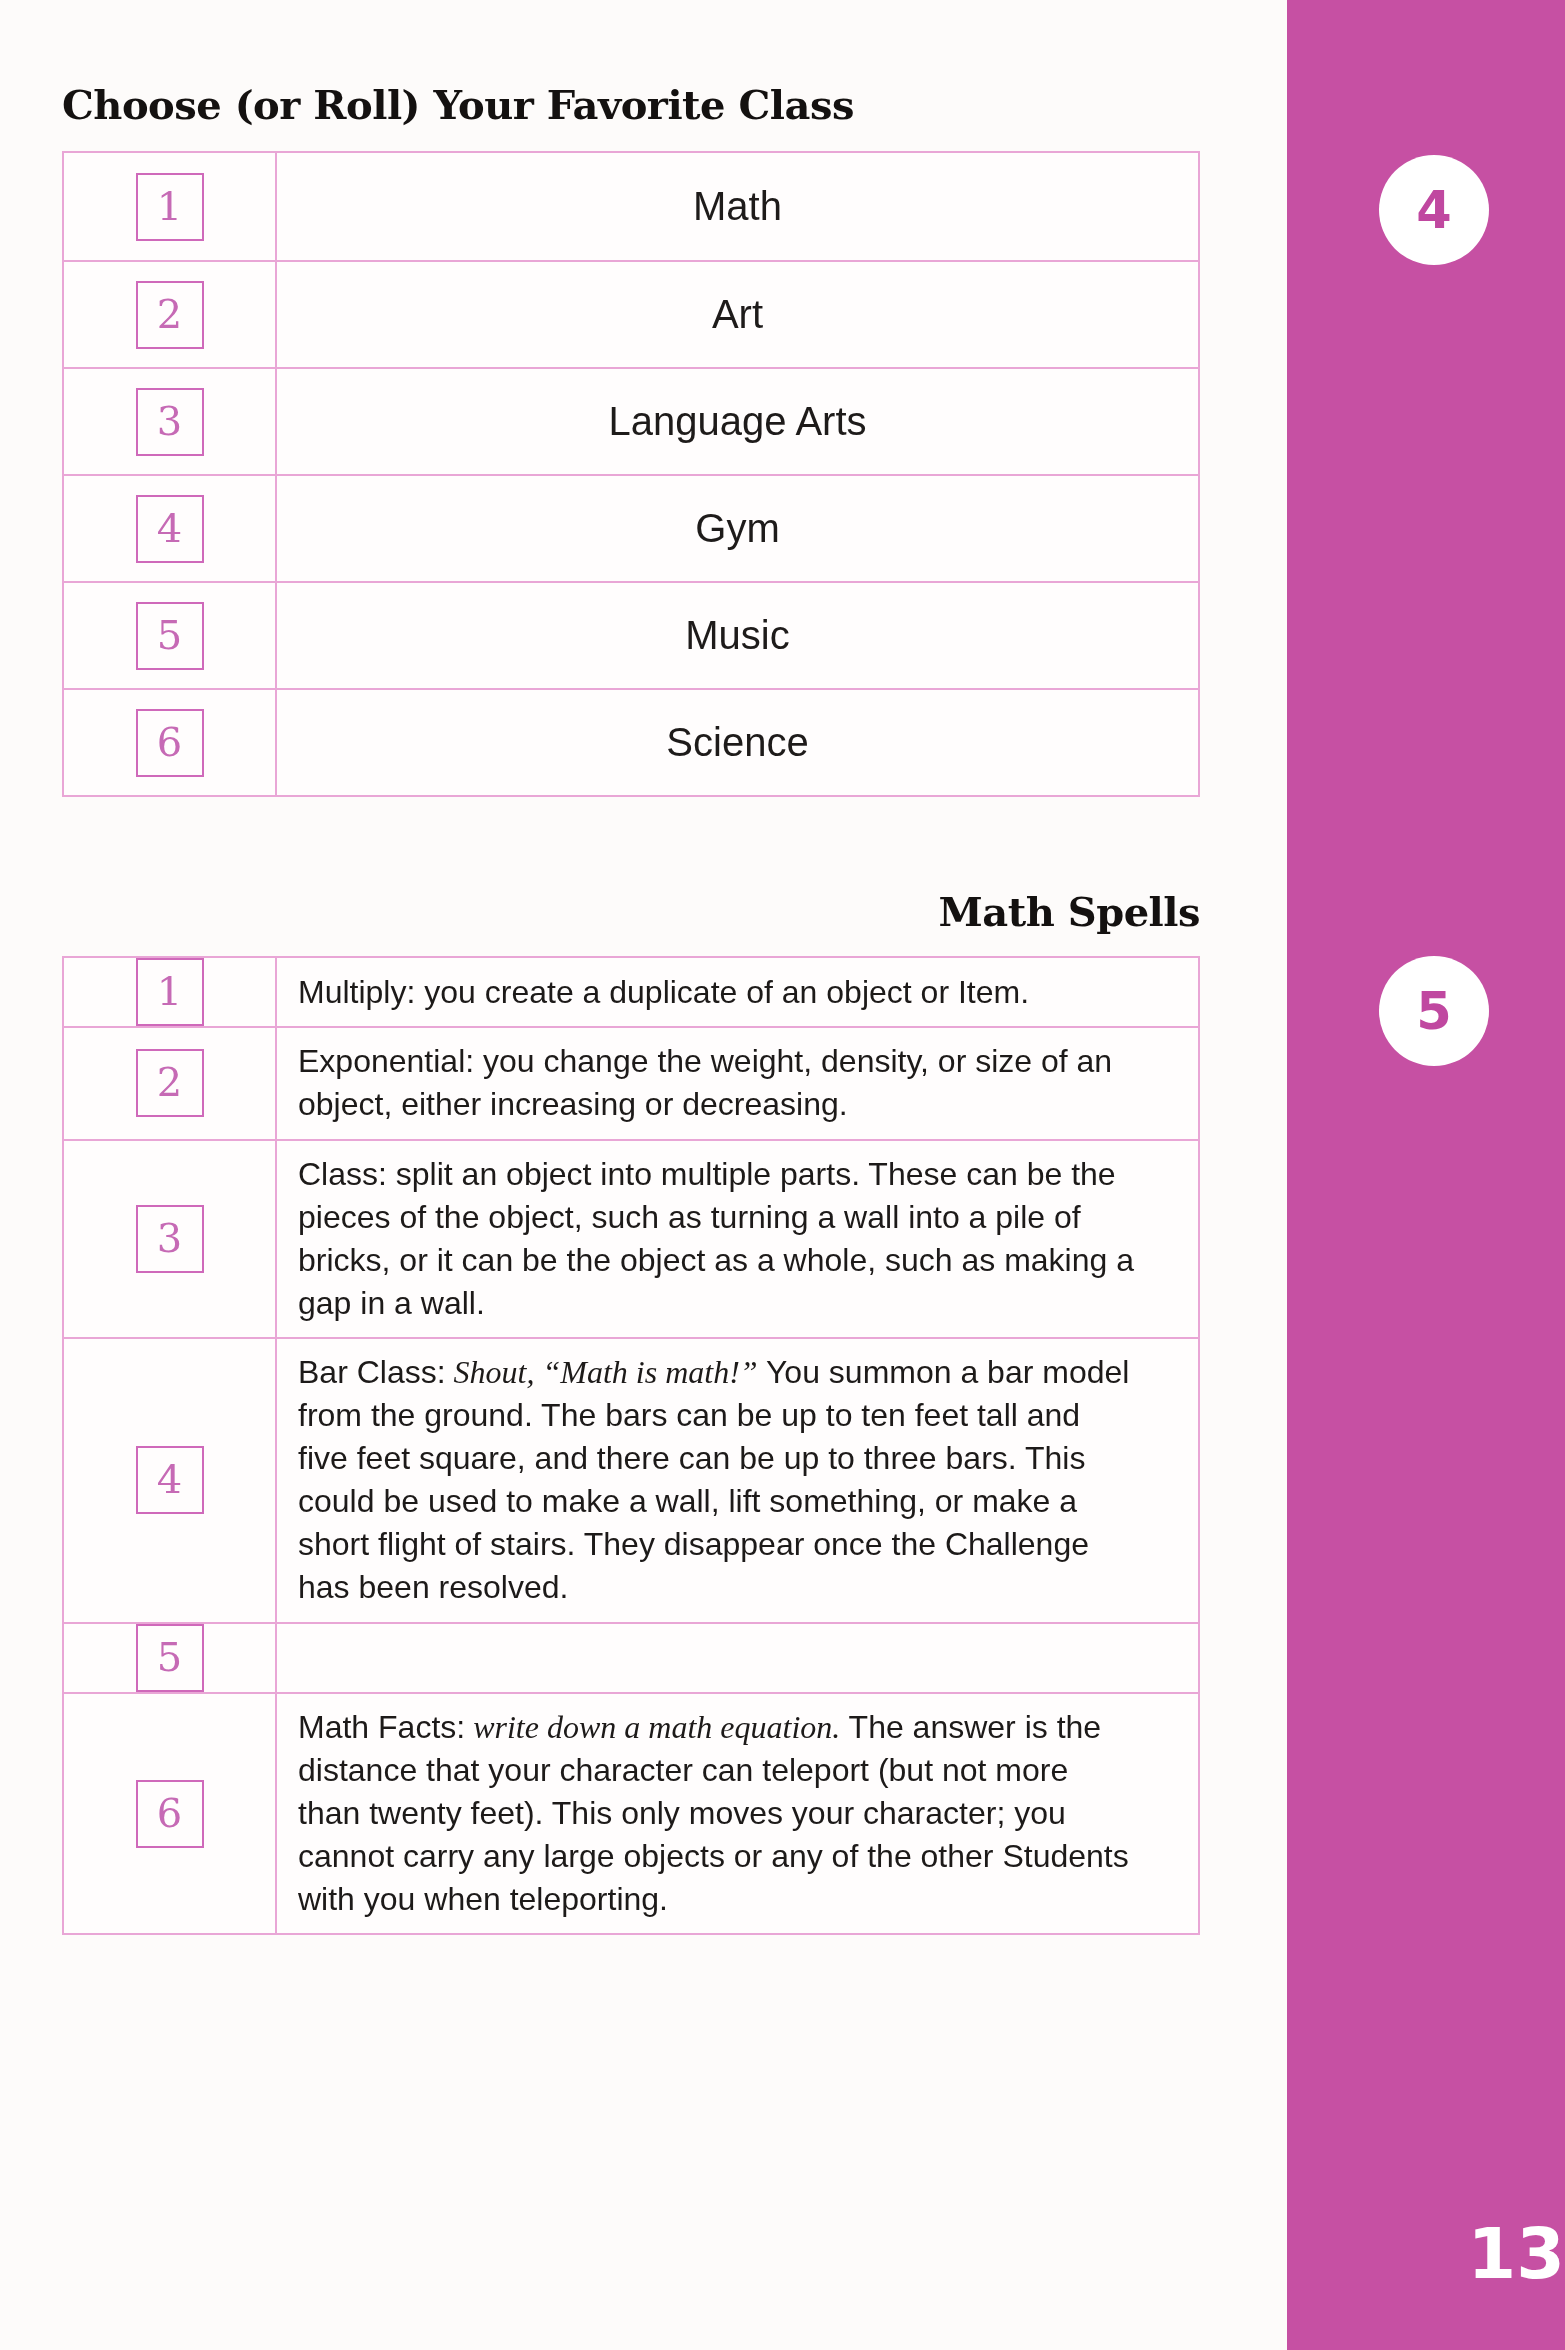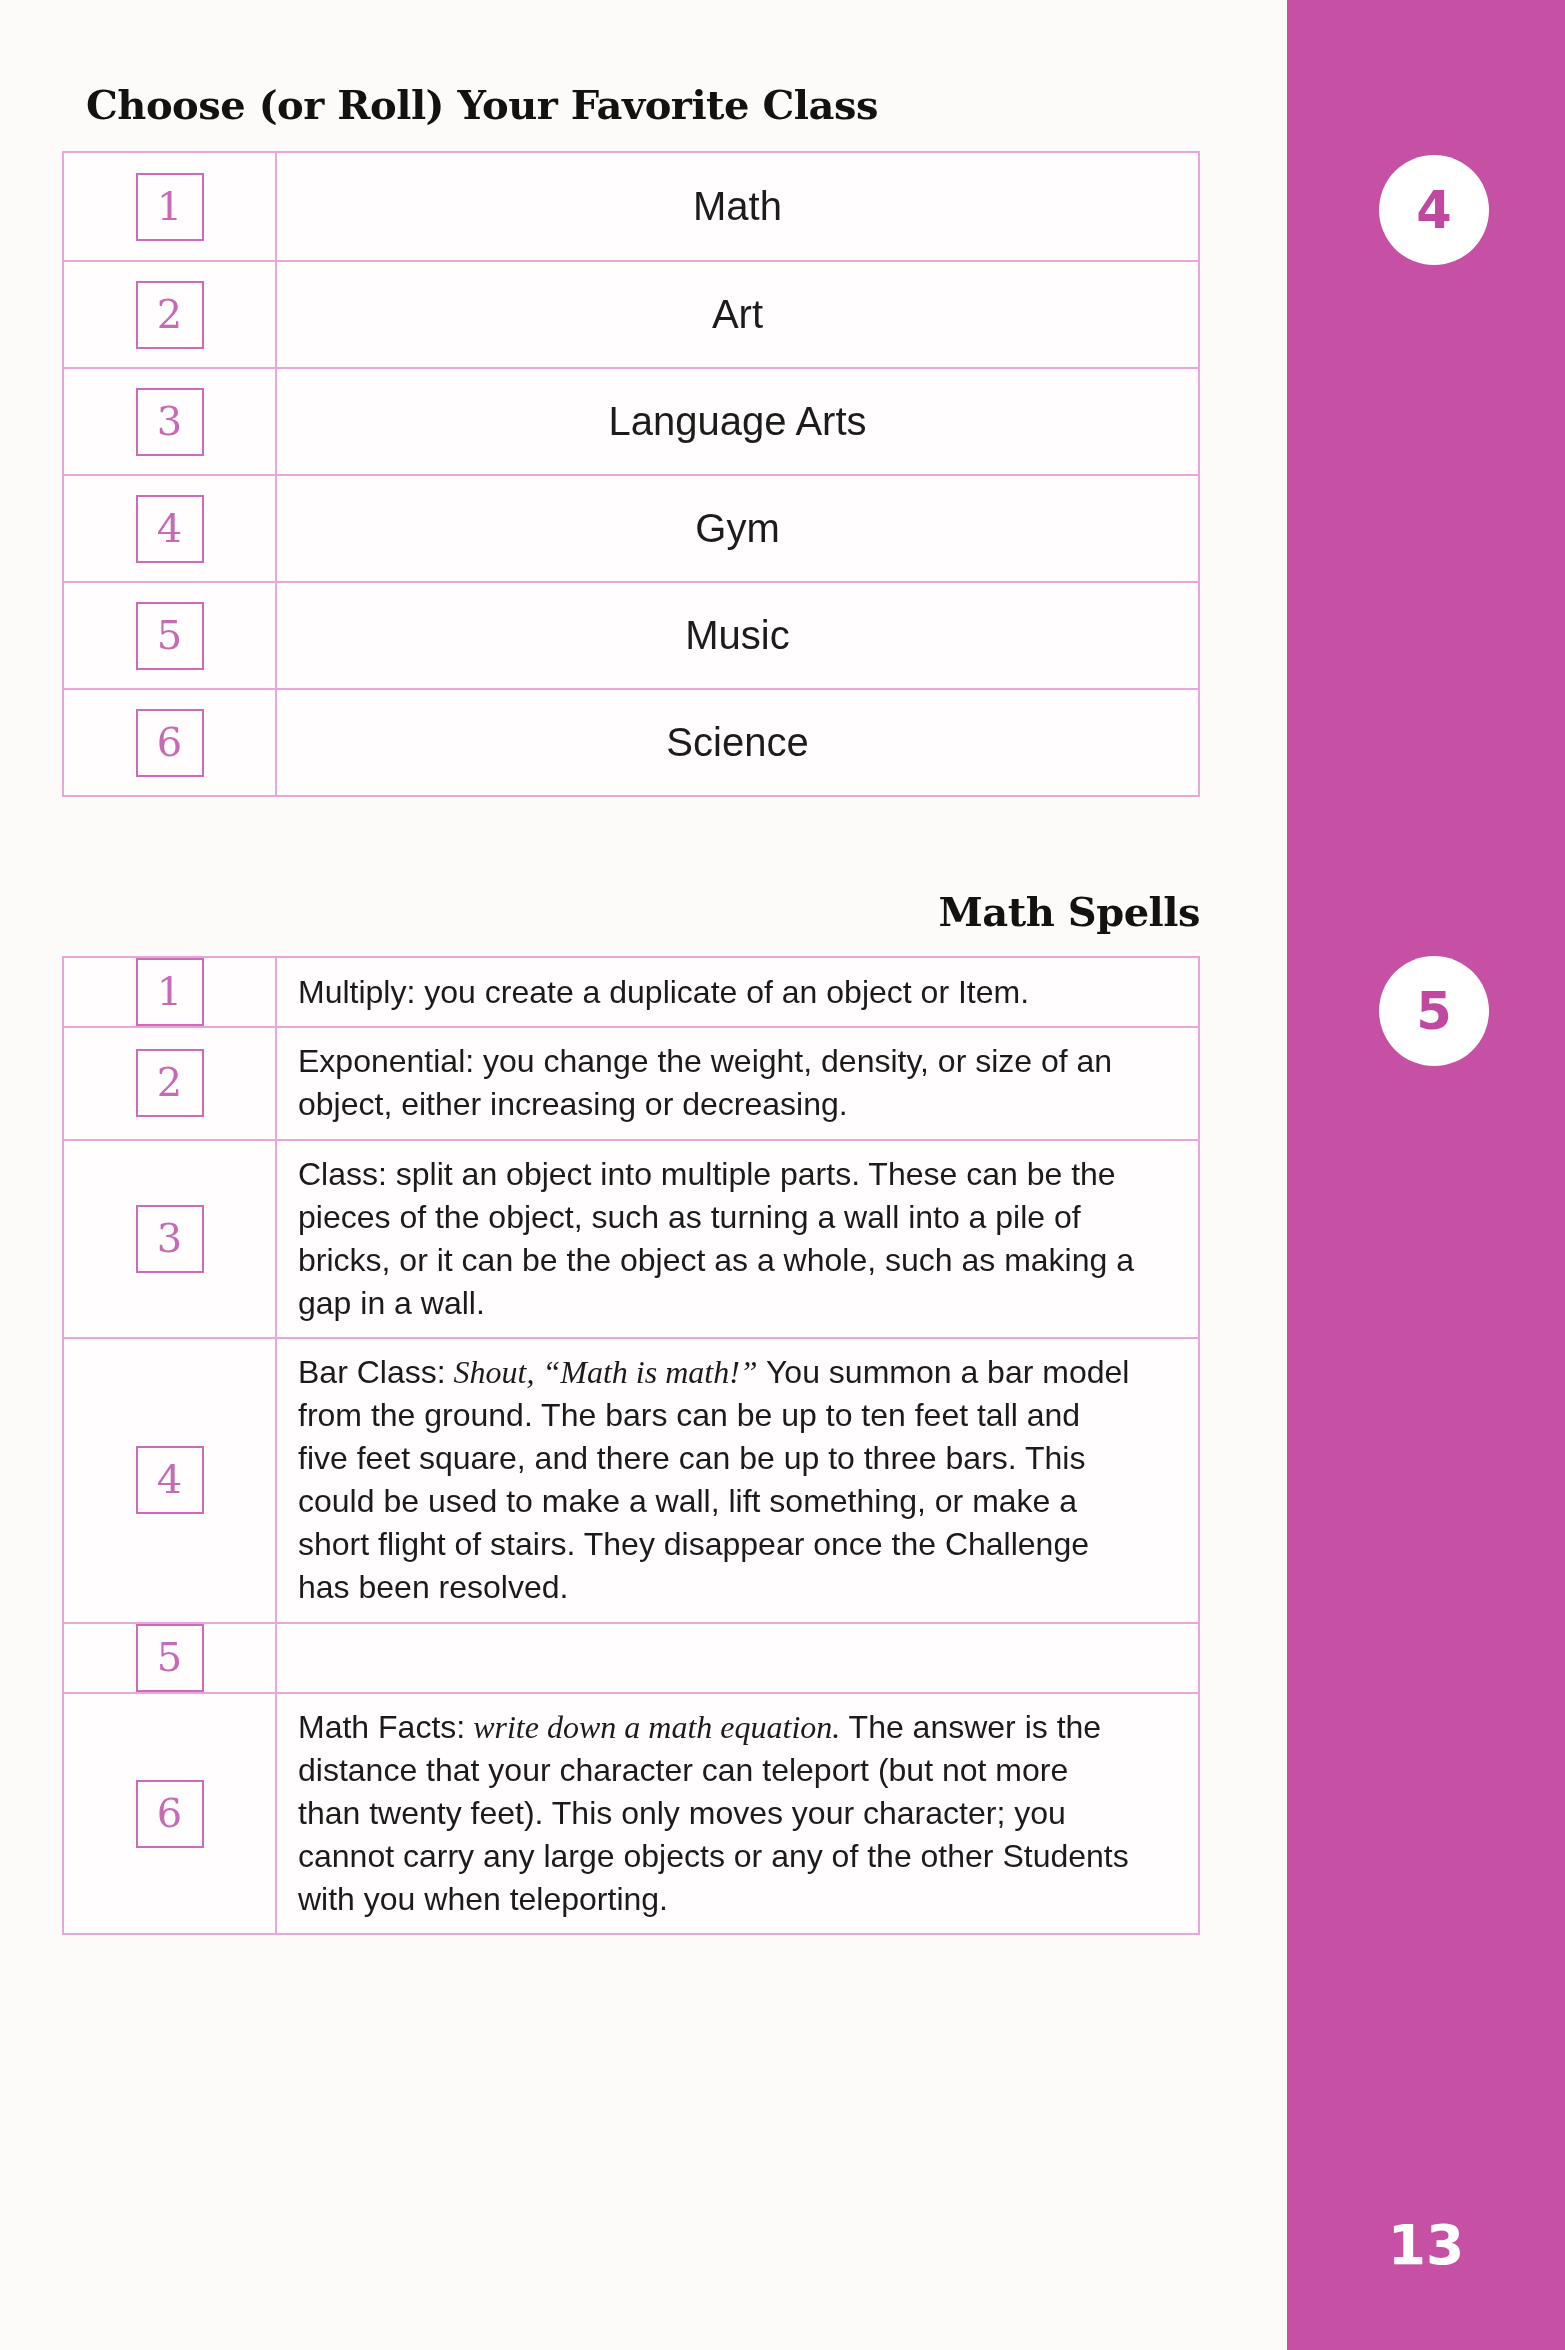--- a/index.html
+++ b/index.html
@@ -25,21 +25,20 @@
   .content{ position:absolute; left:62px; top:0; width:1138px; }
 
   .section-title{
     font-family:"DejaVu Serif", serif;
     font-weight:bold;
     font-size:40px;
     letter-spacing:-0.5px;
     color:#141110;
     margin-top:81px;
     margin-bottom:23px;
-    margin-left:24px;
   }
   .spells-title{ margin-top:91px; margin-bottom:21px;text-align:right; }
 
   .roll-table{
     border:2.8px solid var(--tableline);
     background:#fffdfd;
     width:100%;
   }
   .row{ display:flex; border-top:2.8px solid var(--tableline); }
   .row:first-child{ border-top:none; }
@@ -101,24 +100,24 @@
     font-weight:bold;
     font-size:51px;
     color:#c048a0;
   }
   .marker-4{ top:155px; }
   .marker-5{ top:956px; }
   .page-number{
     position:absolute;
     left:0; width:100%;
     top:2213px;
-    text-align:center;
+    text-align:right;
     font-family:"DejaVu Sans", sans-serif;
     font-weight:bold;
-    font-size:55px;
+    font-size:70px;
     color:#ffffff;
   }
 </style>
 </head>
 <body>
 
 <div class="page">
 
   <main class="content">
 

